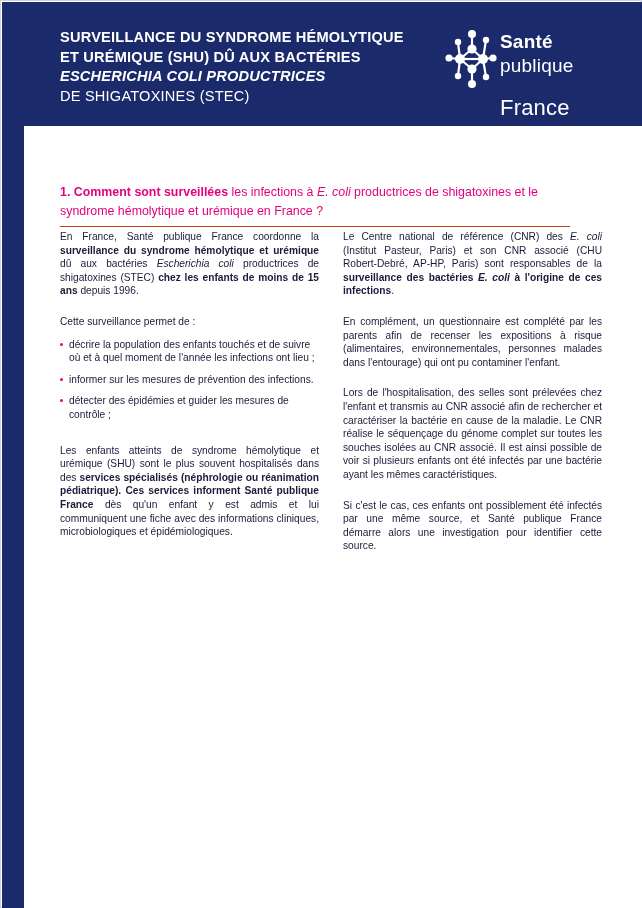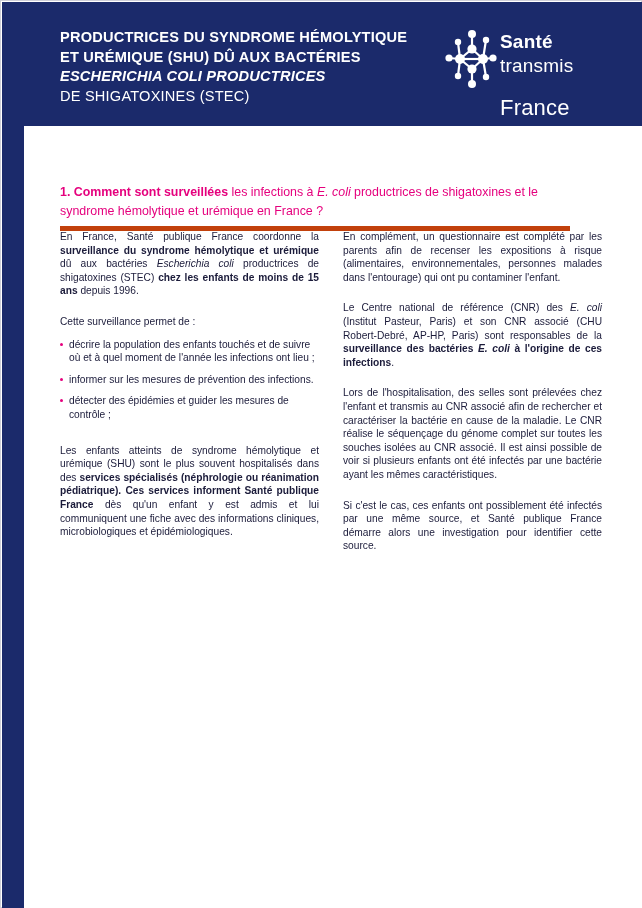--- a/index.html
+++ b/index.html
@@ -102,21 +102,21 @@
   }
   .section-title {
     position: absolute;
     left: 36px;
     top: 57px;
     width: 510px;
     font-size: 12.4px;
     line-height: 19px;
     color: #e5007d;
     font-weight: 700;
-    border-bottom: 5px solid #c2410c;
+    border-bottom: 1px solid #c2410c;
     padding-bottom: 5px;
   }
   .section-title .reg { font-weight: 400; }
   .section-title .it { font-style: italic; font-weight: 400; }
   .cols {
     position: absolute;
     left: 36px;
     top: 104px;
     width: 546px;
     display: flex;
@@ -162,21 +162,21 @@
 </style>
 </head>
 <body>
 
 <div class="page">
 
   <div class="spine"></div>
 
   <div class="header">
     <div class="header-title">
-      <span class="ln">PRODUCTRICES DU SYNDROME HÉMOLYTIQUE</span>
+      <span class="ln">SURVEILLANCE DU SYNDROME HÉMOLYTIQUE</span>
       <span class="ln"><span>ET URÉMIQUE (SHU) DÛ AUX BACTÉRIES</span></span>
       <span class="ln ital"><span>ESCHERICHIA COLI PRODUCTRICES</span></span>
       <span class="ln thin">DE SHIGATOXINES (STEC)</span>
     </div>
 
     <div class="logo">
       <svg width="56" height="62" viewBox="0 0 56 62" aria-hidden="true">
         <g fill="#ffffff">
           <circle cx="30" cy="6" r="4"></circle>
           <circle cx="44" cy="12" r="3.2"></circle>
@@ -202,21 +202,21 @@
           <path d="M7 30 L18 31"></path>
           <path d="M51 30 L41 31"></path>
           <path d="M16 14 L18 31"></path>
           <path d="M44 12 L41 31"></path>
           <path d="M16 48 L18 31"></path>
           <path d="M44 49 L41 31"></path>
         </g>
       </svg>
       <div class="logo-text">
         <div class="logo-l1">Santé</div>
-        <div class="logo-l2">transmis</div>
+        <div class="logo-l2">publique</div>
         <div class="logo-l3">France</div>
       </div>
     </div>
   </div>
 
   <div class="content">
 
     <div class="section-title">
       <span>1.</span>
       <span>Comment sont surveillées</span><span class="reg"> les infections à </span><span class="it">E. coli</span><span class="reg"> productrices</span>
@@ -233,23 +233,23 @@
         <ul class="bullets">
           <li>décrire la population des enfants touchés et de suivre où et à quel moment de l'année les infections ont lieu ;</li>
           <li>informer sur les mesures de prévention des infections.</li>
           <li>détecter des épidémies et guider les mesures de contrôle ;</li>
         </ul>
 
         <p style="margin-top:22px;"><span>Les enfants atteints de syndrome hémolytique et urémique (SHU) sont le plus souvent hospitalisés dans des </span><b>services spécialisés (néphrologie ou réanimation pédiatrique). Ces services informent Santé publique France</b><span> dès qu'un enfant y est admis et lui communiquent une fiche avec des informations cliniques, microbiologiques et épidémiologiques.</span></p>
       </div>
 
       <div class="col">
+        <p class="gap"><span>Le Centre national de référence (CNR) des </span><i>E. coli</i><span> (Institut Pasteur, Paris) et son CNR associé (CHU Robert-Debré, AP-HP, Paris) sont responsables de la </span><b>surveillance des bactéries </b><b><i>E. coli</i></b><b> à l'origine de ces infections</b><span>.</span></p>
+
         <p class="gap">En complément, un questionnaire est complété par les parents afin de recenser les expositions à risque (alimentaires, environnementales, personnes malades dans l'entourage) qui ont pu contaminer l'enfant.</p>
-
-        <p class="gap"><span>Le Centre national de référence (CNR) des </span><i>E. coli</i><span> (Institut Pasteur, Paris) et son CNR associé (CHU Robert-Debré, AP-HP, Paris) sont responsables de la </span><b>surveillance des bactéries </b><b><i>E. coli</i></b><b> à l'origine de ces infections</b><span>.</span></p>
 
         <p class="gap">Lors de l'hospitalisation, des selles sont prélevées chez l'enfant et transmis au CNR associé afin de rechercher et caractériser la bactérie en cause de la maladie. Le CNR réalise le séquençage du génome complet sur toutes les souches isolées au CNR associé. Il est ainsi possible de voir si plusieurs enfants ont été infectés par une bactérie ayant les mêmes caractéristiques.</p>
 
         <p>Si c'est le cas, ces enfants ont possiblement été infectés par une même source, et Santé publique France démarre alors une investigation pour identifier cette source.</p>
       </div>
 
     </div>
   </div>
 </div>
 

